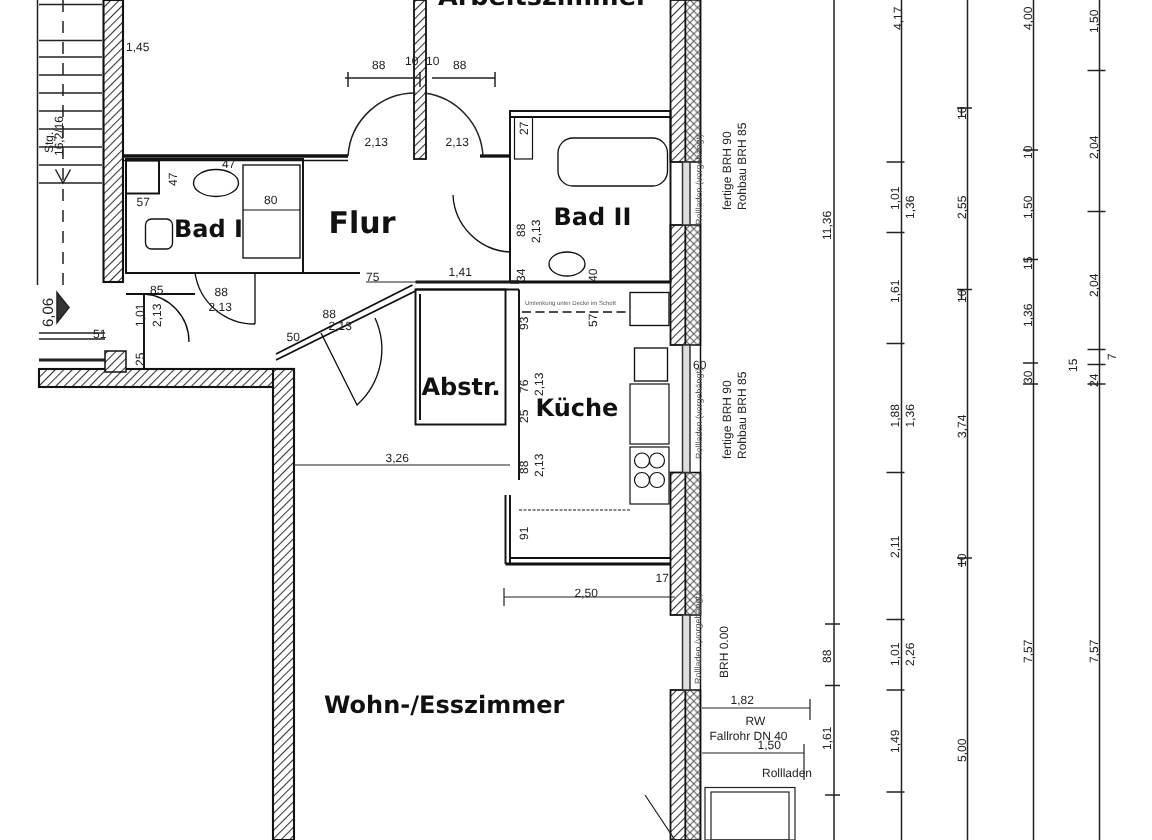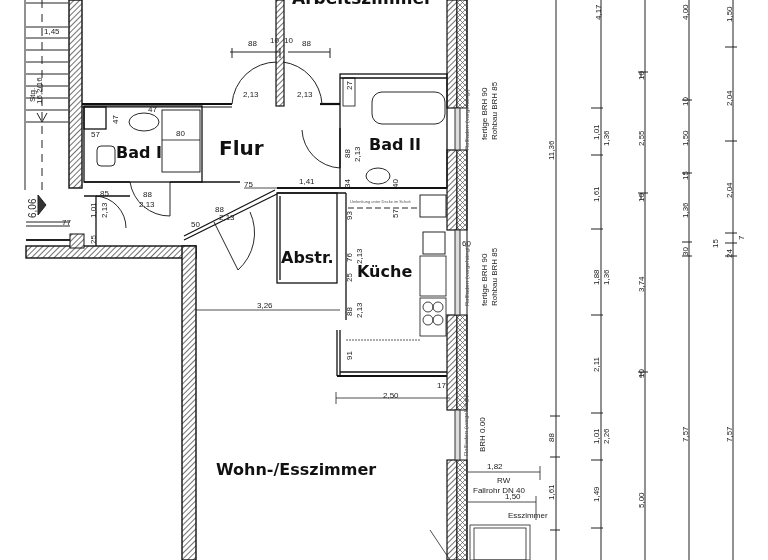--- a/index.html
+++ b/index.html
@@ -191,34 +191,34 @@
 </svg>
 
 <div class="room" style="left:292px; top:-12px; font-size:17px;">Arbeitszimmer</div>
 <div class="room" style="left:219px; top:136px; font-size:20px;">Flur</div>
 <div class="room" style="left:116px; top:143px; font-size:16px;">Bad I</div>
 <div class="room" style="left:369px; top:135px; font-size:16px;">Bad II</div>
 <div class="room" style="left:281px; top:248px; font-size:16px;">Abstr.</div>
 <div class="room" style="left:357px; top:262px; font-size:16px;">Küche</div>
 <div class="room" style="left:216px; top:460px; font-size:16px;">Wohn-/Esszimmer</div>
 
-<div class="dim" style="left:44px; top:28px;">1,45</div>
+<div class="dim" style="left:44px; top:28px;padding-left:40px;">1,45</div>
 <div class="dim" style="left:248px; top:40px;">88</div>
 <div class="dim" style="left:270px; top:37px;">10</div>
 <div class="dim" style="left:284px; top:37px;">10</div>
 <div class="dim" style="left:302px; top:40px;">88</div>
 <div class="dim" style="left:243px; top:91px;">2,13</div>
 <div class="dim" style="left:297px; top:91px;">2,13</div>
 <div class="dim" style="left:91px; top:131px;">57</div>
 <div class="dim" style="left:176px; top:130px;">80</div>
 <div class="dim" style="left:148px; top:106px;">47</div>
 <div class="dim" style="left:100px; top:190px;">85</div>
 <div class="dim" style="left:143px; top:191px;">88</div>
 <div class="dim" style="left:139px; top:201px;">2,13</div>
-<div class="dim" style="left:62px; top:219px;">77</div>
+<div class="dim" style="left:62px; top:219px;">51</div>
 <div class="dim" style="left:244px; top:181px;">75</div>
 <div class="dim" style="left:299px; top:178px;">1,41</div>
 <div class="dim" style="left:191px; top:221px;">50</div>
 <div class="dim" style="left:215px; top:206px;">88</div>
 <div class="dim" style="left:219px; top:214px;">2,13</div>
 <div class="dim" style="left:429px; top:240px;margin-left:33px;">60</div>
 <div class="dim" style="left:257px; top:302px;">3,26</div>
 <div class="dim" style="left:383px; top:392px;">2,50</div>
 <div class="dim" style="left:437px; top:382px;">17</div>
 <div class="dim" style="left:487px; top:463px;">1,82</div>
@@ -248,21 +248,21 @@
 <div class="note tiny v" style="left:464px; top:150px;">Rollladen (vorgehängt)</div>
 <div class="note v" style="left:480px; top:140px;">fertige BRH 90</div>
 <div class="note v" style="left:490px; top:140px;">Rohbau BRH 85</div>
 <div class="note tiny v" style="left:464px; top:306px;">Rollladen (vorgehängt)</div>
 <div class="note v" style="left:480px; top:306px;">fertige BRH 90</div>
 <div class="note v" style="left:490px; top:306px;">Rohbau BRH 85</div>
 <div class="note tiny v" style="left:463px; top:456px;">Rollladen (vorgehängt)</div>
 <div class="note v" style="left:478px; top:452px;">BRH 0.00</div>
 <div class="note" style="left:473px; top:476px;padding-left:24px;">RW</div>
 <div class="note" style="left:473px; top:486px;">Fallrohr DN 40</div>
-<div class="note" style="left:508px; top:511px;">Esszimmer</div>
+<div class="note" style="left:508px; top:511px;">Rollladen</div>
 <div class="note tiny" style="left:350px; top:200px; font-size:4px;">Umlenkung unter Decke im Schott</div>
 
 <div class="dim v" style="left:548px; top:160px;">11,36</div>
 <div class="dim v" style="left:548px; top:442px;">88</div>
 <div class="dim v" style="left:548px; top:500px;">1,61</div>
 
 <div class="dim v" style="left:595px; top:20px;">4,17</div>
 <div class="dim v" style="left:593px; top:140px;">1,01</div>
 <div class="dim v" style="left:603px; top:146px;">1,36</div>
 <div class="dim v" style="left:593px; top:202px;">1,61</div>

